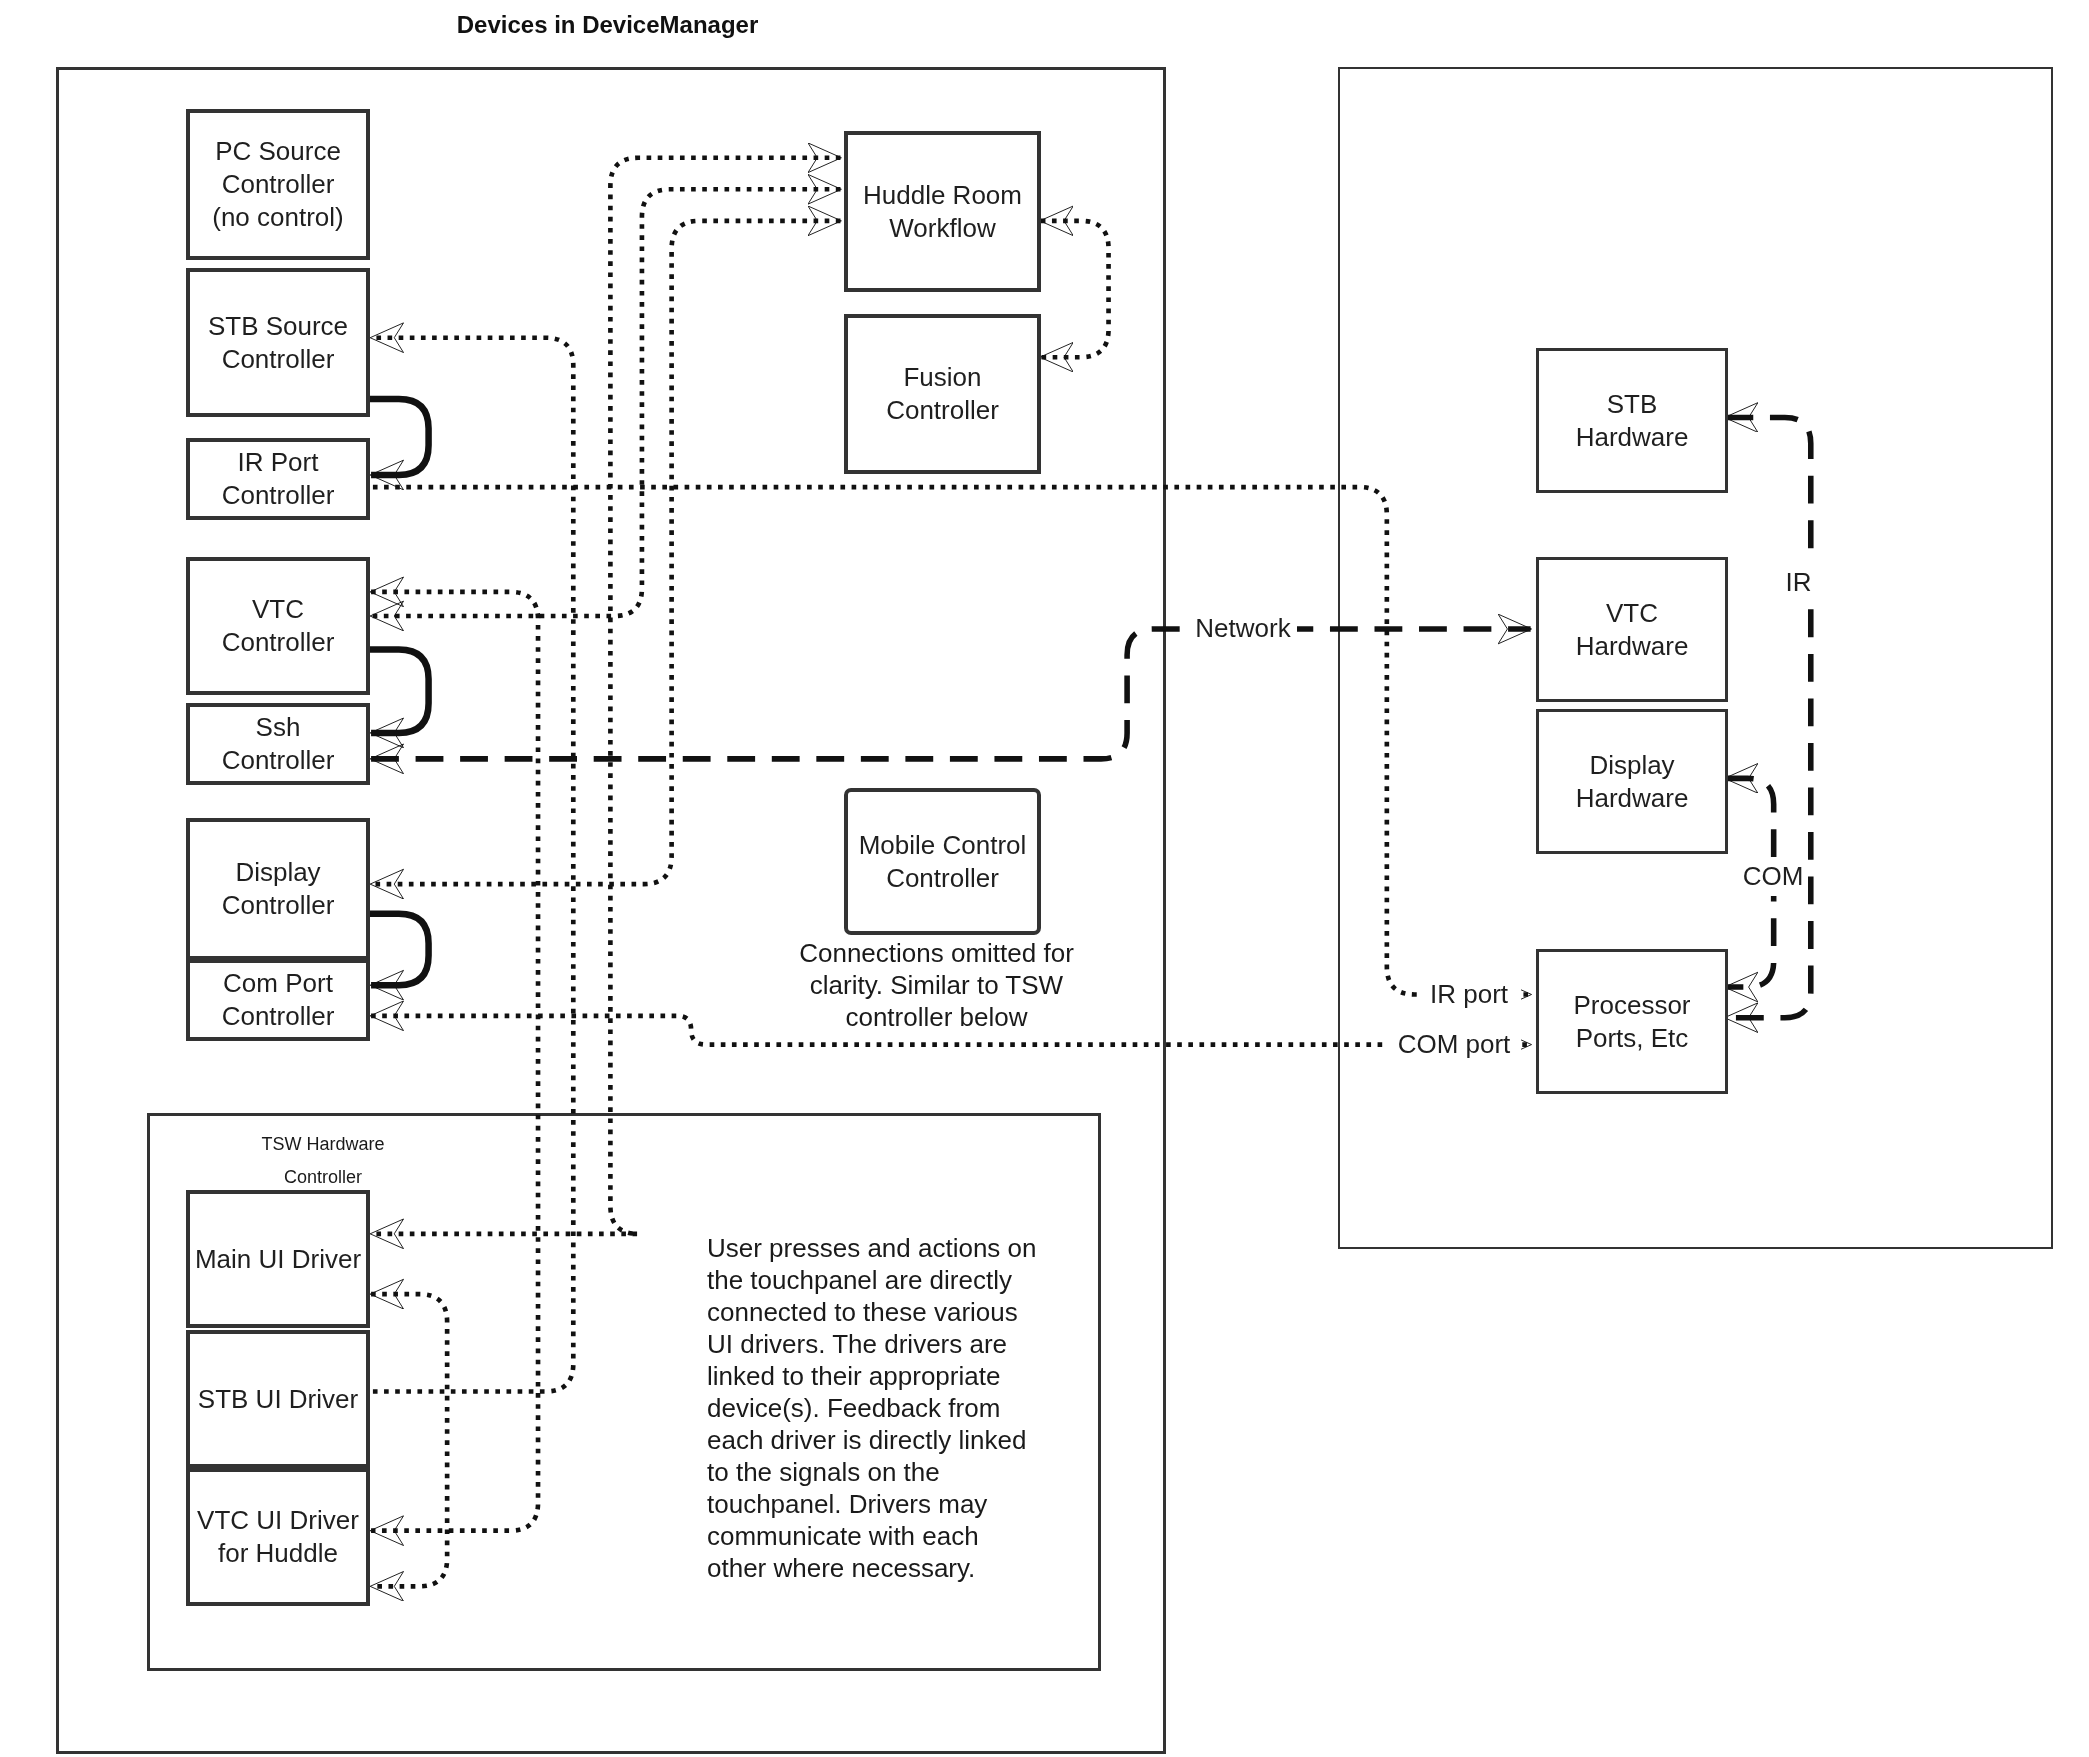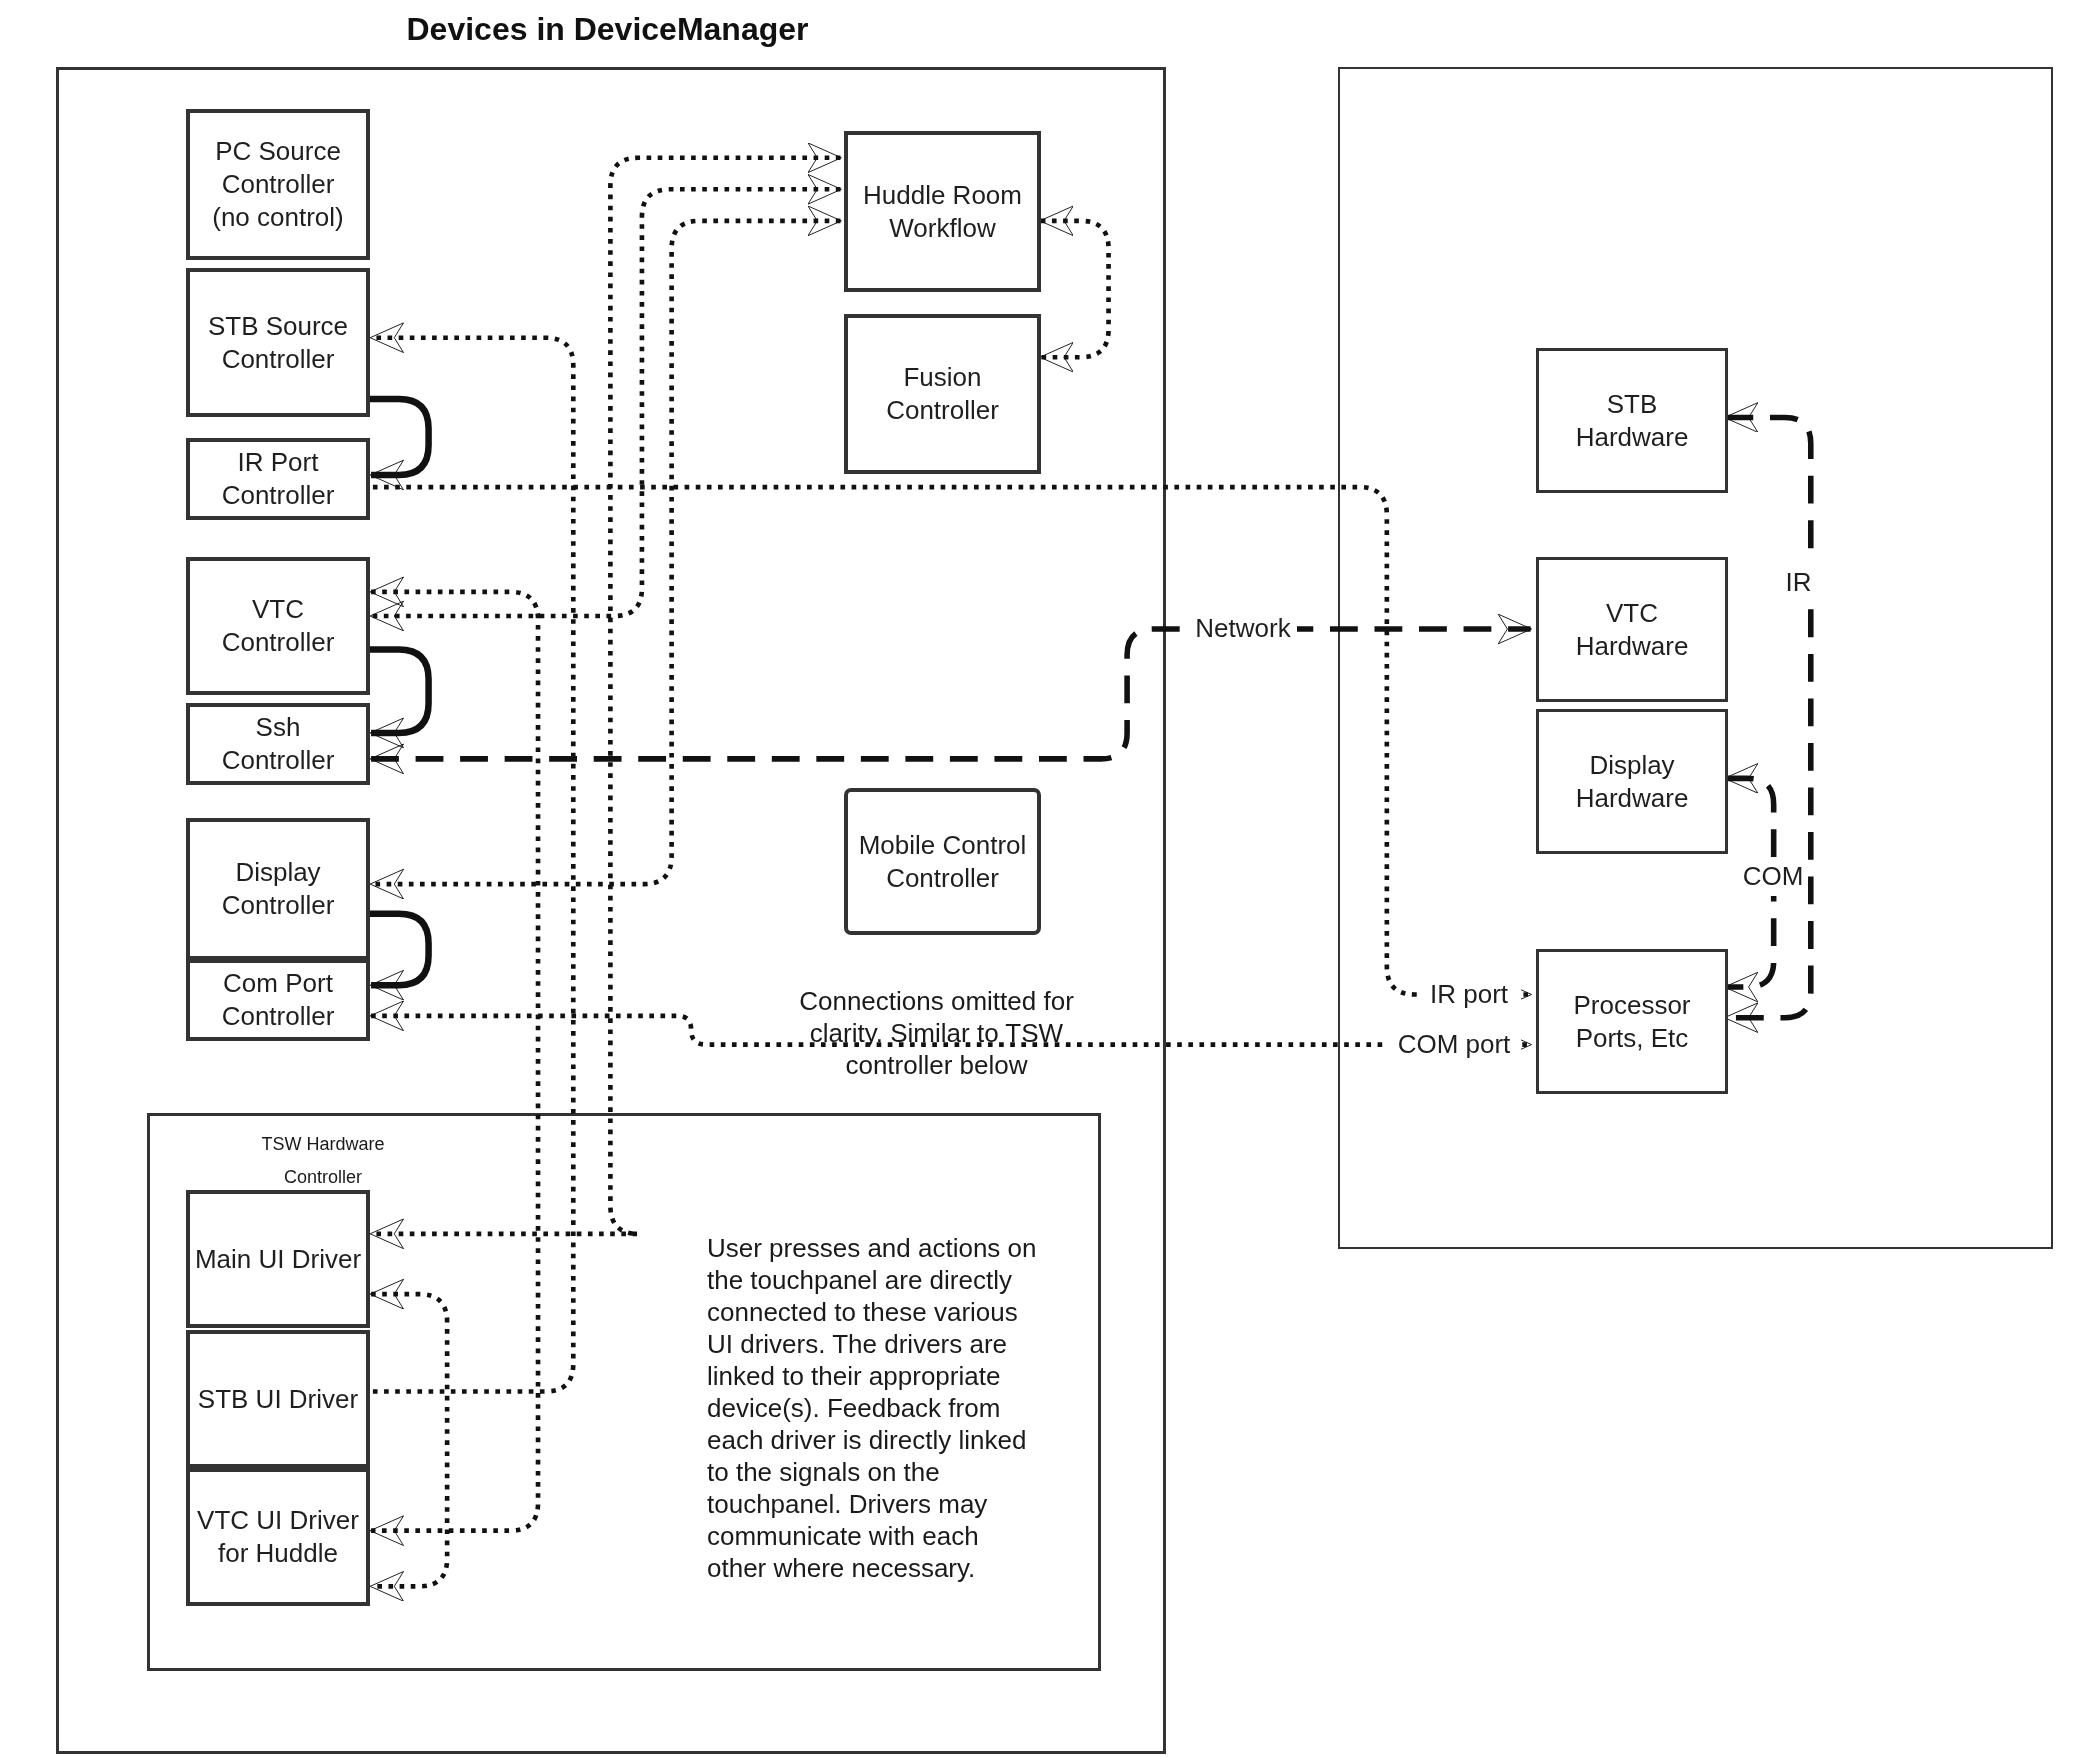--- a/index.html
+++ b/index.html
@@ -1,26 +1,26 @@
 <!DOCTYPE html>
 <html style="font-size:15px"><head>
 <meta charset="utf-8">
 <style>
   html,body{margin:0;padding:0;background:#fff;}
   .stage{position:relative;width:2090px;height:1758px;background:#fff;
          font-family:"Liberation Sans", sans-serif;color:#1a1a1a;overflow:hidden;}
-  .title{position:absolute;font-weight:bold;font-size:32px;text-align:center;color:#111;}
+  .title{position:absolute;font-weight:bold;font-size:24px;text-align:center;color:#111;}
   .container{position:absolute;border:3.7px solid #333;background:transparent;}
   .container.thin{border-width:2.8px;}
   .box{position:absolute;border:4.6px solid #333;background:#fff;display:flex;
        align-items:center;justify-content:center;text-align:center;
        font-size:26px;line-height:33px;white-space:pre-line;color:#1f1f1f;z-index:3;}
   .box.thin{border-width:3.7px;}
   .note{position:absolute;font-size:26px;line-height:32px;white-space:pre-line;z-index:3;}
-  .note.center{text-align:center;margin-top:48px;}
+  .note.center{text-align:center;}
   .lbl{position:absolute;background:#fff;display:flex;align-items:center;
        justify-content:center;font-size:26px;color:#1f1f1f;z-index:4;white-space:nowrap;}
   .tsw-title{position:absolute;font-size:18px;line-height:33px;white-space:pre-line;z-index:3;text-align:center;}
   svg.wires{position:absolute;left:0;top:0;z-index:2;}
   svg.wires path{fill:none;stroke:#111;}
   .solidw{stroke-width:7px;stroke-linejoin:round;}
   .dotw{stroke-width:5px;stroke-dasharray:5 7;}
   .dashw{stroke-width:6px;stroke-dasharray:30 18;}
 </style>
 </head>

